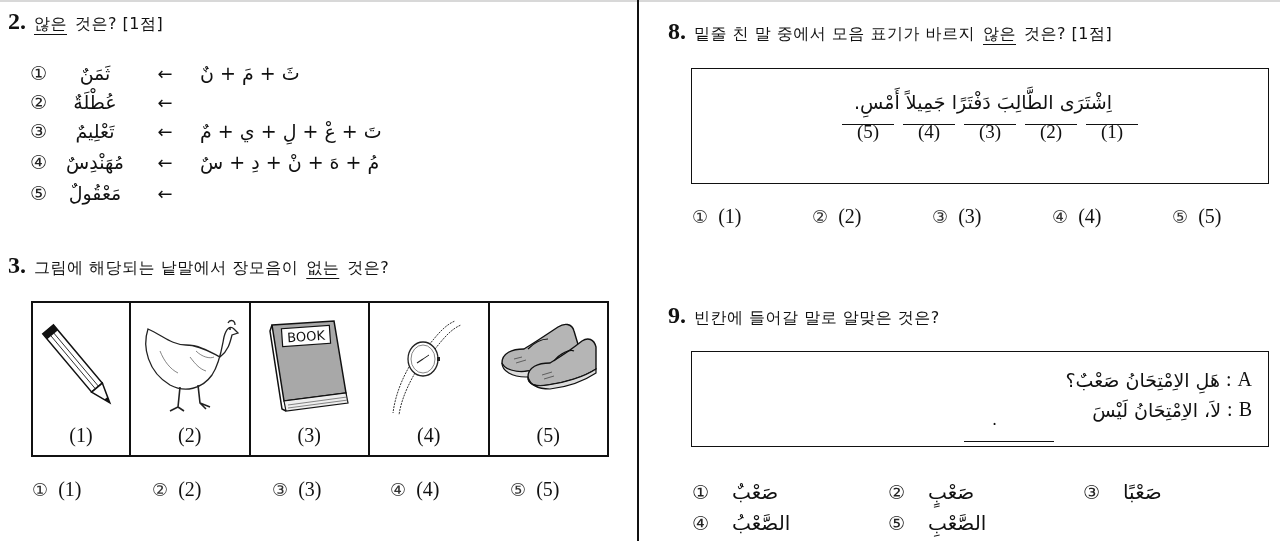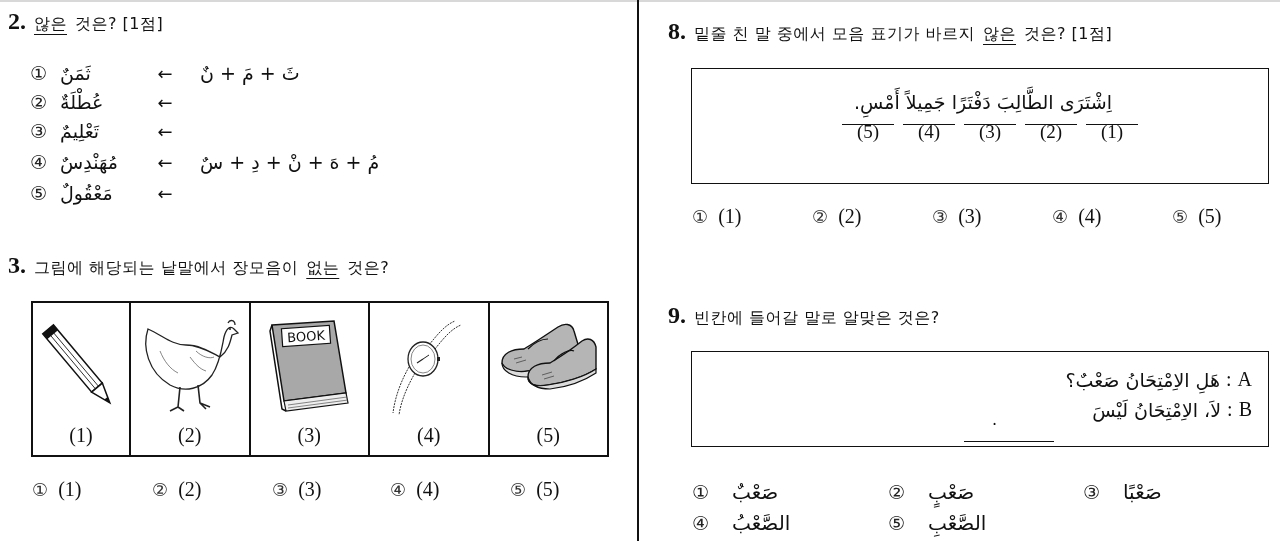--- a/index.html
+++ b/index.html
@@ -10,21 +10,21 @@
 
   .qnum { font-family: "Liberation Serif", serif; font-weight: bold; font-size: 24px; }
   .qtitle { position: absolute; font-size: 17px; white-space: nowrap; display: flex; align-items: baseline; gap: 8px; }
   .qtext { font-family: "DejaVu Sans", sans-serif; font-size: 16px; letter-spacing: 0.5px; }
   .ul { text-decoration: underline; text-underline-offset: 5px; }
 
   
   .q2row { position: absolute; left: 30px; height: 26px; display: flex; align-items: center; font-size: 20px; }
   .circ { font-family: "DejaVu Sans", sans-serif; font-size: 19px; width: 30px; color: #222; }
   .ar { font-family: "DejaVu Sans", sans-serif; direction: rtl; unicode-bidi: isolate; }
-  .q2word { width: 70px; text-align: left; font-size: 19px; }
+  .q2word { width: 70px; text-align: center; font-size: 19px; }
   .q2arrow { width: 70px; text-align: center; font-family: "DejaVu Sans", sans-serif; font-size: 18px; }
   .q2parts { font-size: 19px; }
 
   
   .pics { position: absolute; left: 31px; top: 301px; width: 578px; height: 156px; border: 2px solid #111; display: flex; }
   .pic { flex: 1; border-right: 2px solid #111; position: relative; }
   .pic:last-child { border-right: none; }
   .pic:first-child { flex: 0 0 98px; }
   .pic .lbl { position: absolute; bottom: 8px; left: 0; right: 0; text-align: center; font-family: "Liberation Serif", serif; font-size: 20px; }
   .pic svg { position: absolute; left: 50%; top: 14px; transform: translateX(-50%); }
@@ -68,20 +68,21 @@
 </div>
 <div class="q2row" style="top:89px;">
   <span class="circ">②</span>
   <span class="ar q2word">عُطْلَةٌ</span>
   <span class="q2arrow">←</span>
 </div>
 <div class="q2row" style="top:118px;">
   <span class="circ">③</span>
   <span class="ar q2word">تَعْلِيمٌ</span>
   <span class="q2arrow">←</span>
+  <span class="ar q2parts">تَ + عْ + لِ + ي + مٌ</span>
 </div>
 <div class="q2row" style="top:149px;">
   <span class="circ">④</span>
   <span class="ar q2word">مُهَنْدِسٌ</span>
   <span class="q2arrow">←</span>
   <span class="ar q2parts">مُ + هَ + نْ + دِ + سٌ</span>
 </div>
 <div class="q2row" style="top:180px;">
   <span class="circ">⑤</span>
   <span class="ar q2word">مَعْقُولٌ</span>

